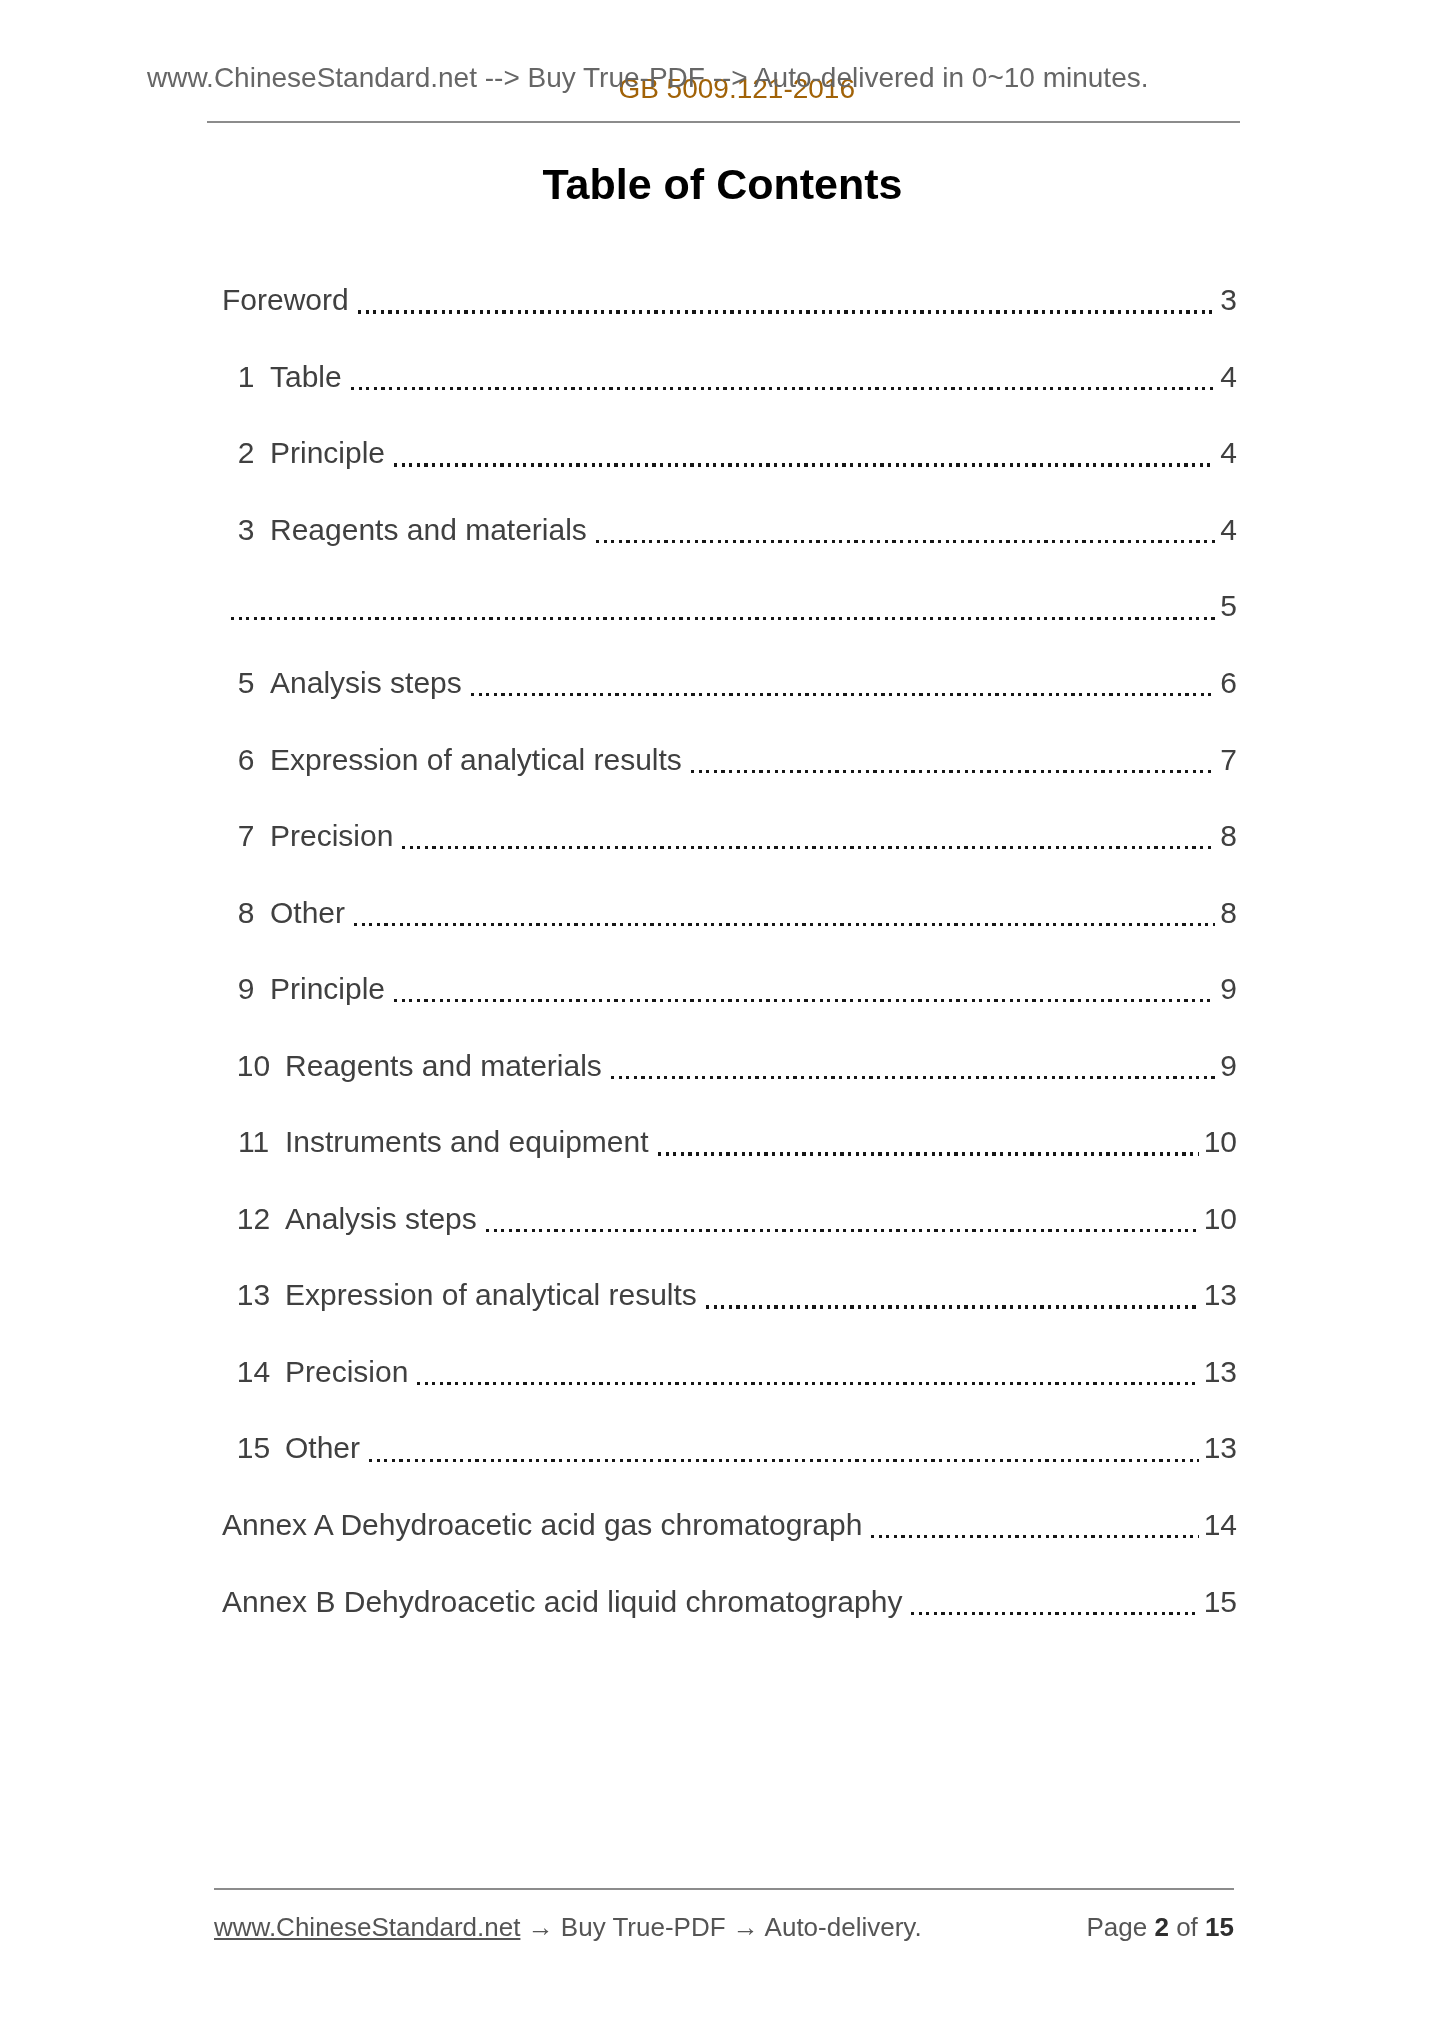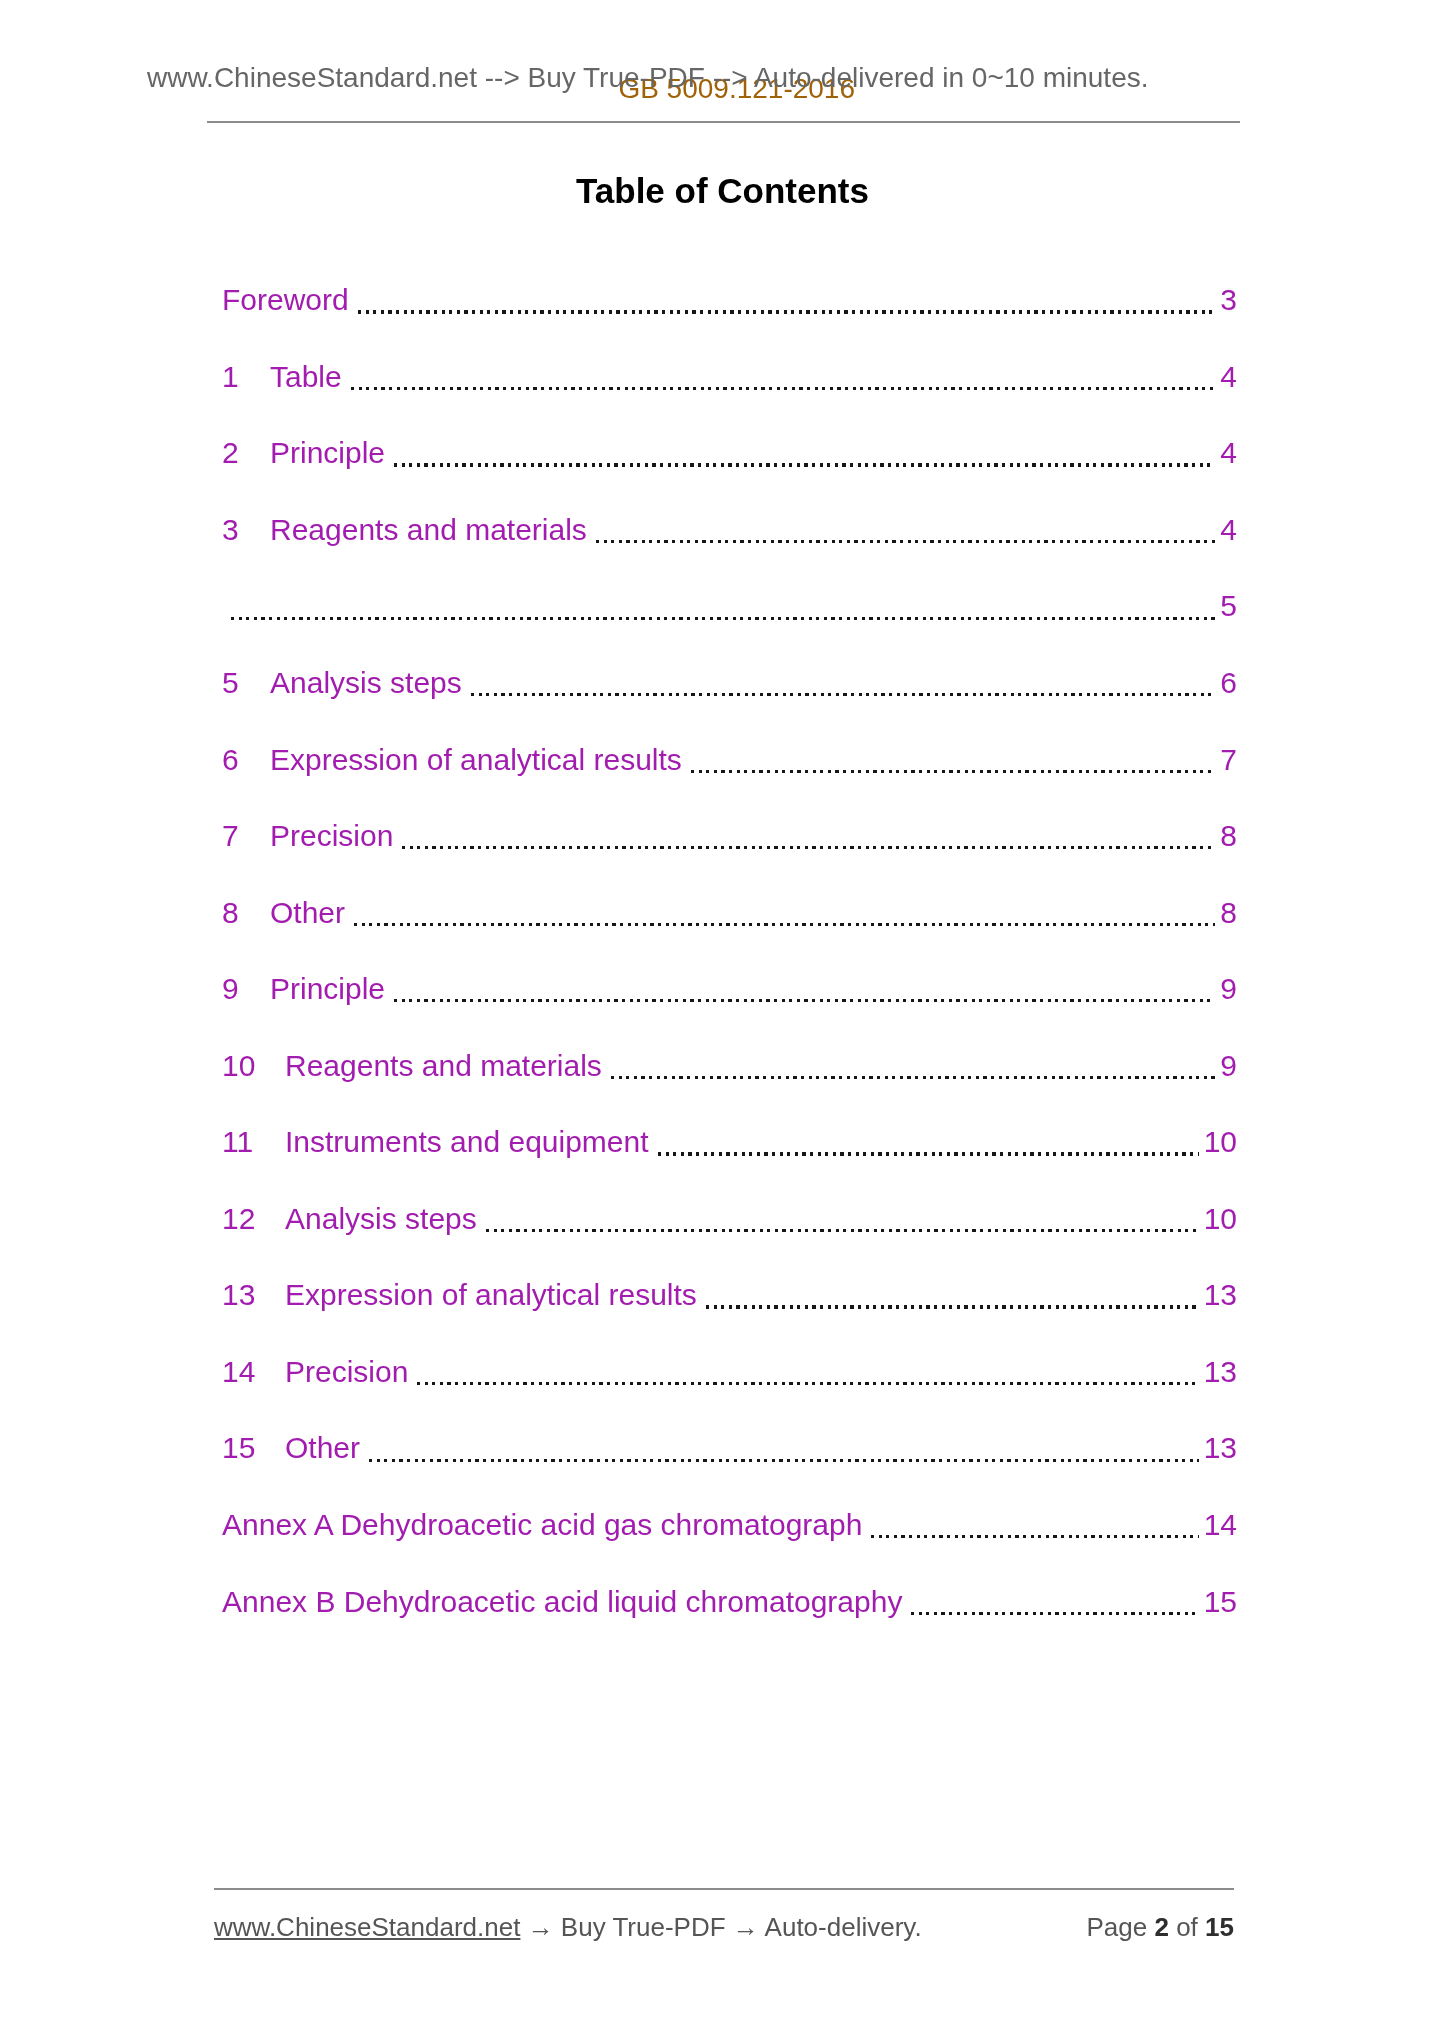--- a/index.html
+++ b/index.html
@@ -25,34 +25,34 @@
     z-index: 1;
   }
   .hdr-line {
     position: absolute; left: 207px; top: 121px;
     width: 1033px; height: 0;
     border-top: 2px solid #8c8c8c;
   }
 
   
   .doc-title {
-    position: absolute; left: 0; top: 171px; width: 100%;
+    position: absolute; left: 0; top: 160px; width: 100%;
     text-align: center;
-    font-size: 35px; font-weight: bold; color: #000000;
+    font-size: 43px; font-weight: bold; color: #000000;
   }
 
   
   .toc {
     position: absolute; left: 222px; top: 262px;
     width: 1015px;
   }
   .toc-row {
     height: 76.55px;
     display: flex; align-items: center;
-    font-size: 30px; color: #a21caf;
+    font-size: 30px; color: #404040; text-align: center;
   }
   .toc-label { white-space: nowrap; }
   .toc-num { display: inline-block; min-width: 48px; }
   .toc-num.wide { min-width: 63px; }
   .toc-dots {
     flex: 1;
     height: 3.2px;
     align-self: flex-end;
     margin: 0 5px 25px 9px;
     background: repeating-linear-gradient(90deg, #161616 0 3.2px, transparent 3.2px 7.6px);

